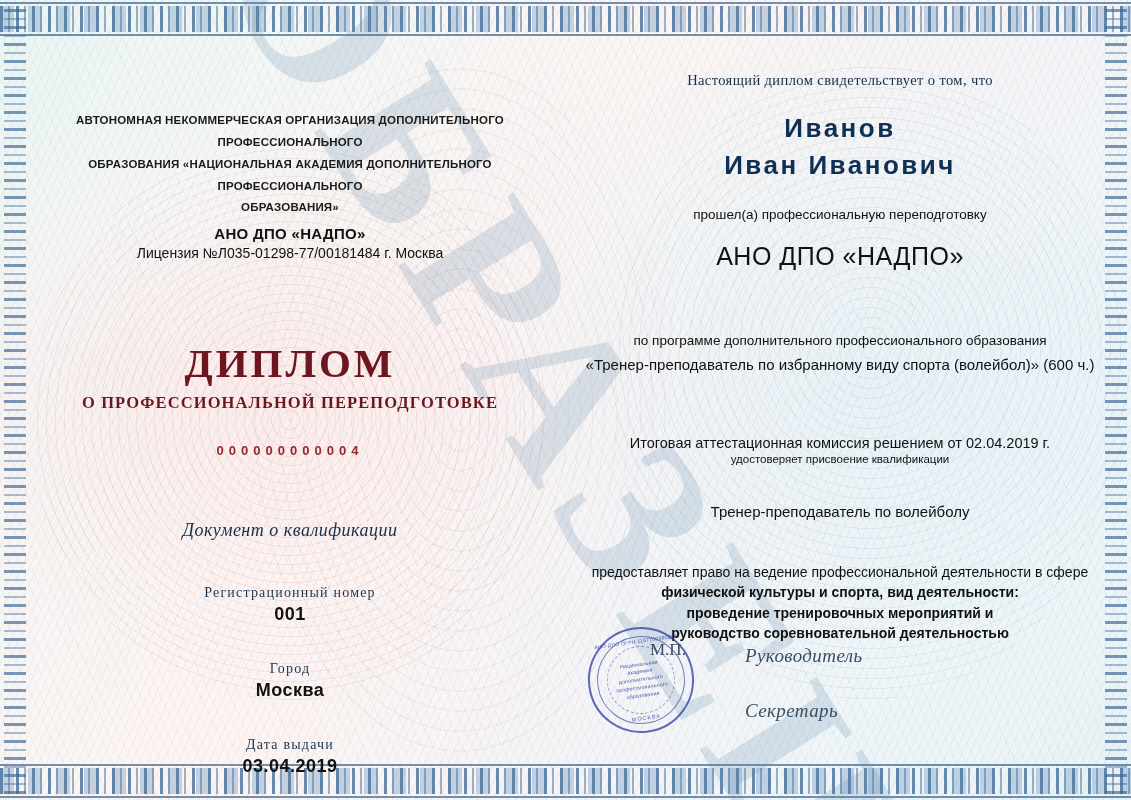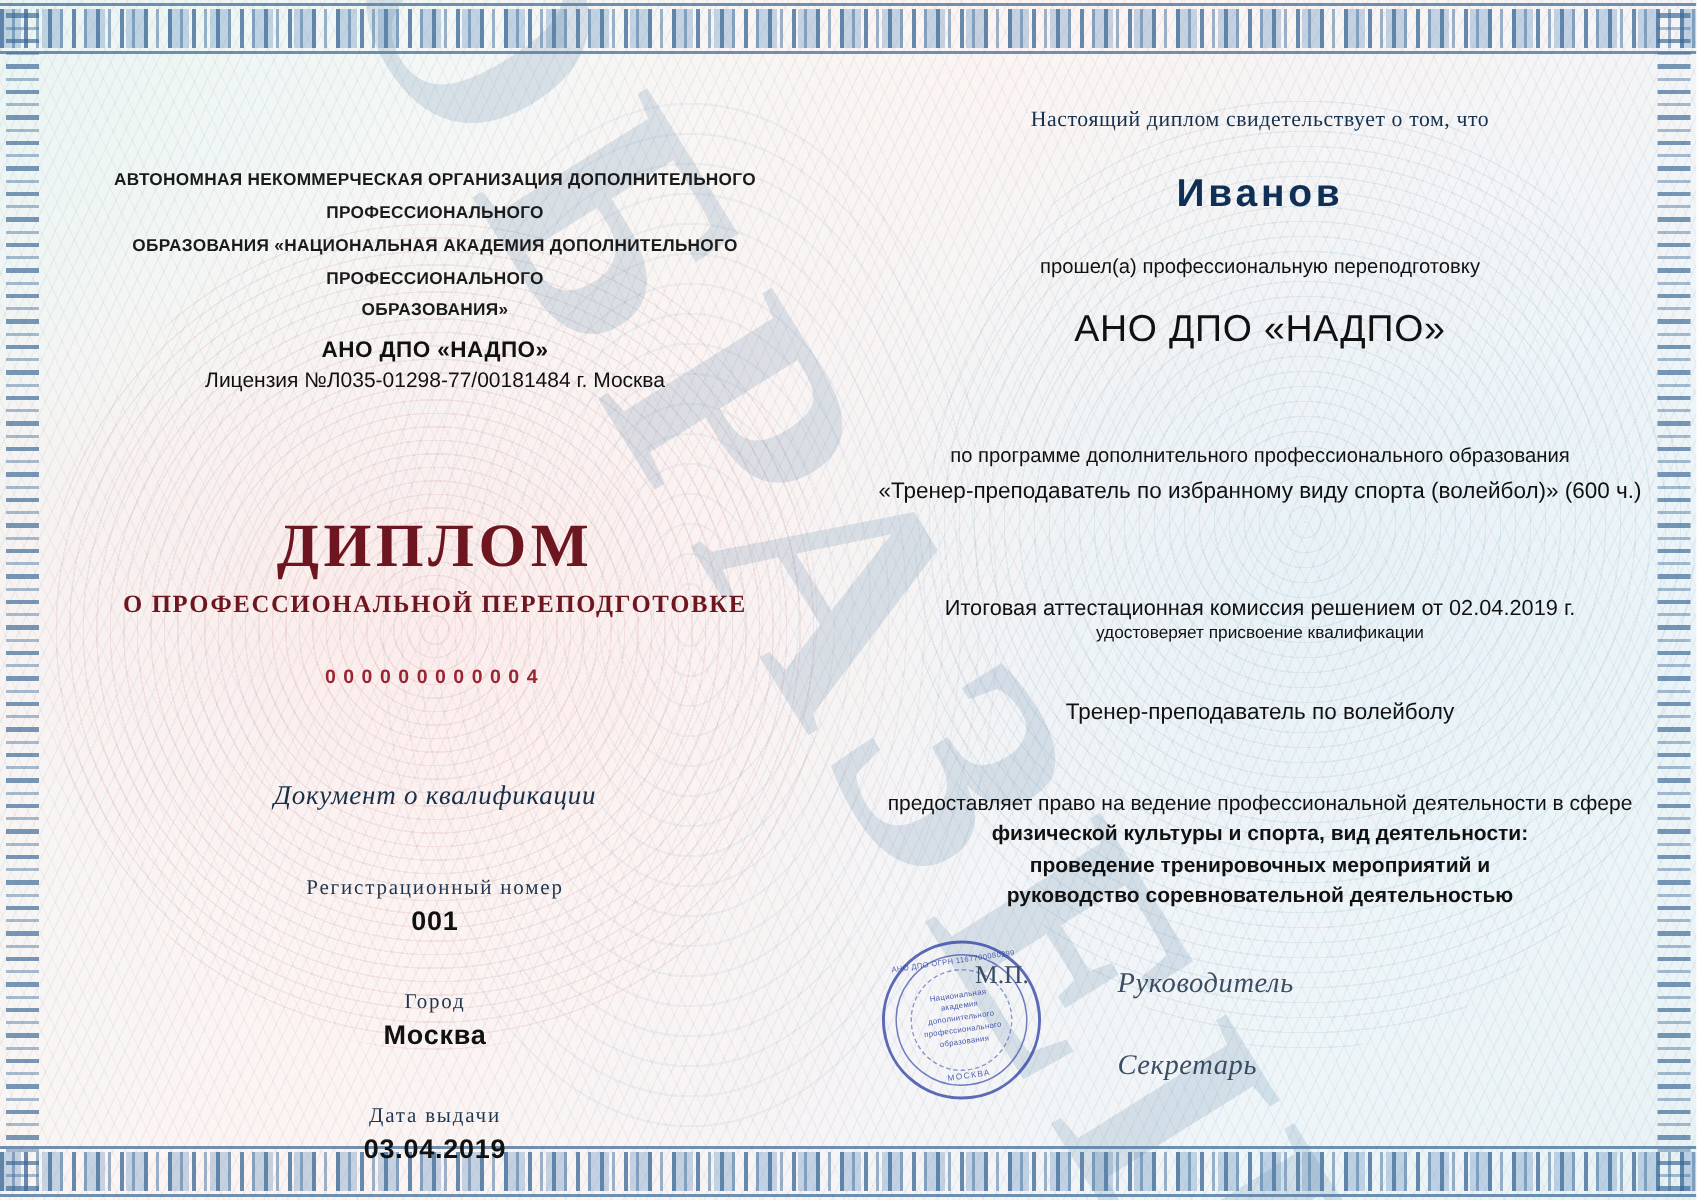--- a/index.html
+++ b/index.html
@@ -275,20 +275,21 @@
 
       <div class="fld tight">
         <div class="field-label">Дата выдачи</div>
         <div class="field-value">03.04.2019</div>
       </div>
     </div>
 
     <div class="right-col">
       <div class="r-intro">Настоящий диплом свидетельствует о том, что</div>
       <div class="r-name">Иванов</div>
+      <div class="r-name" style="margin-top:2px">Иван Иванович</div>
       <div class="r-passed">прошел(а) профессиональную переподготовку</div>
       <div class="r-org">АНО ДПО «НАДПО»</div>
       <div class="r-prog-label">по программе дополнительного профессионального образования</div>
       <div class="r-prog">«Тренер-преподаватель по избранному виду спорта (волейбол)» (600 ч.)</div>
       <div class="r-commission">Итоговая аттестационная комиссия решением от 02.04.2019 г.</div>
       <div class="r-commission-sub">удостоверяет присвоение квалификации</div>
       <div class="r-qual">Тренер-преподаватель по волейболу</div>
       <div class="r-rights">
         <div>предоставляет право на ведение профессиональной деятельности в сфере</div>
         <div class="b">физической культуры и спорта, вид деятельности:</div>

